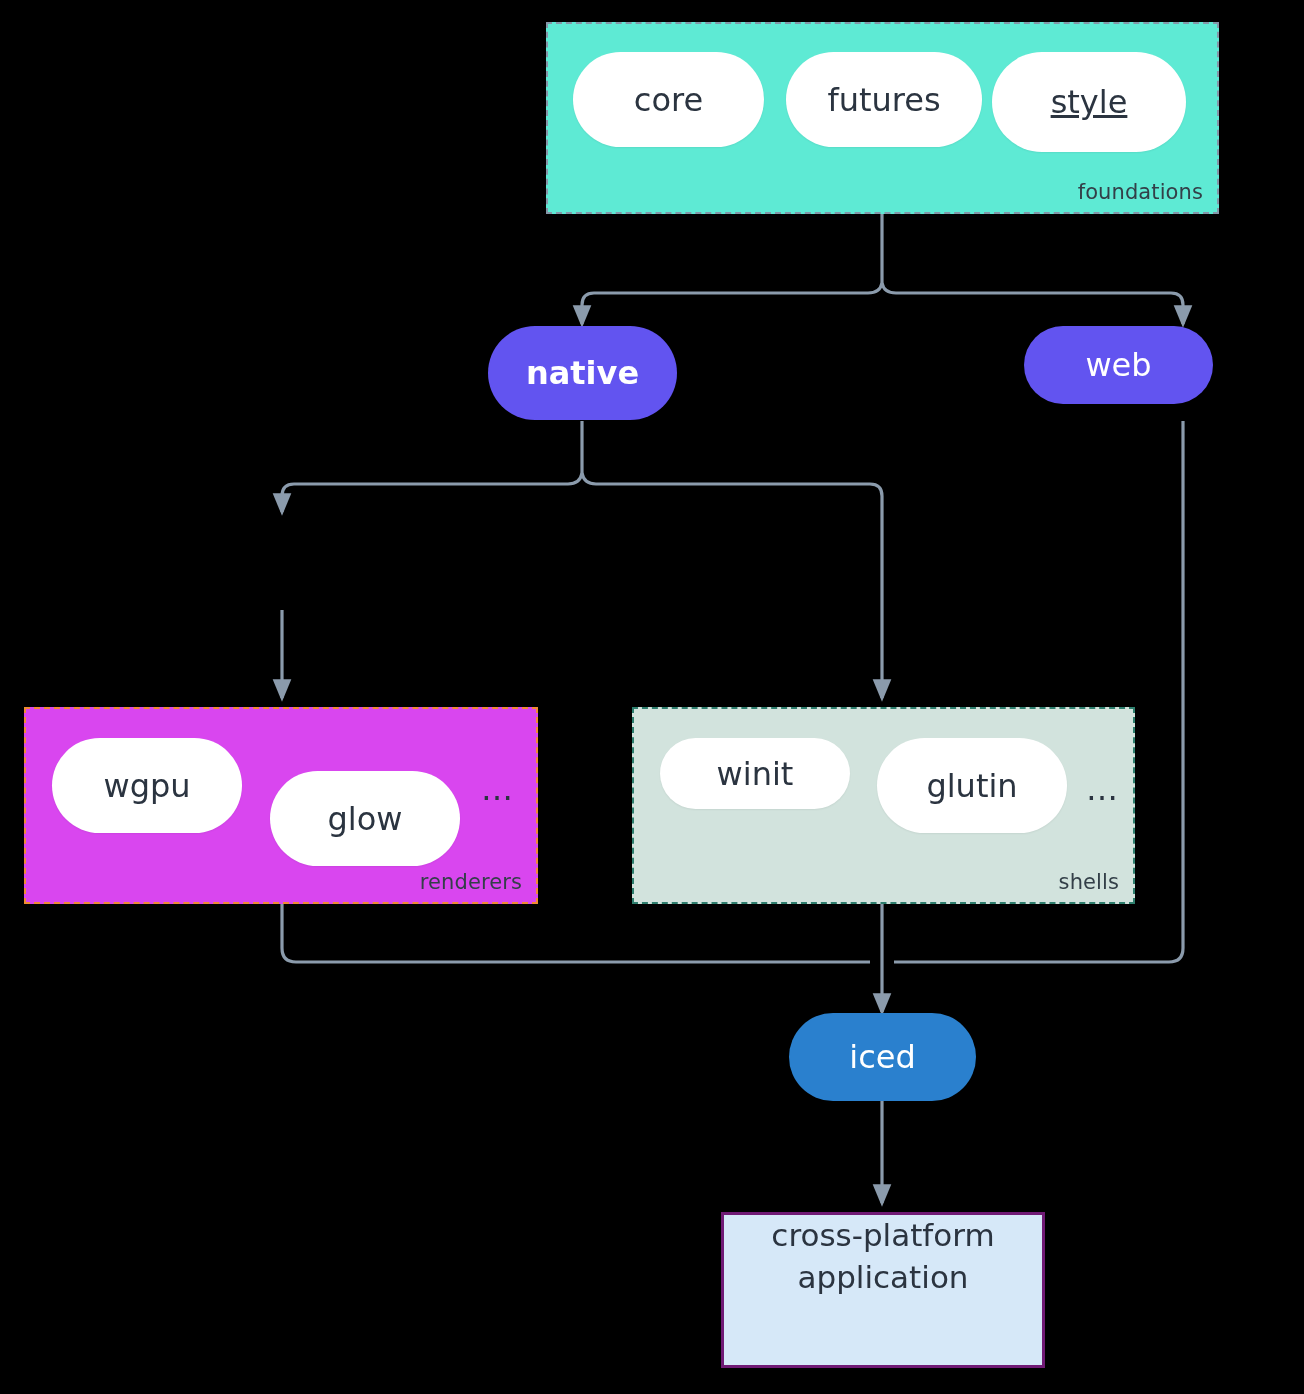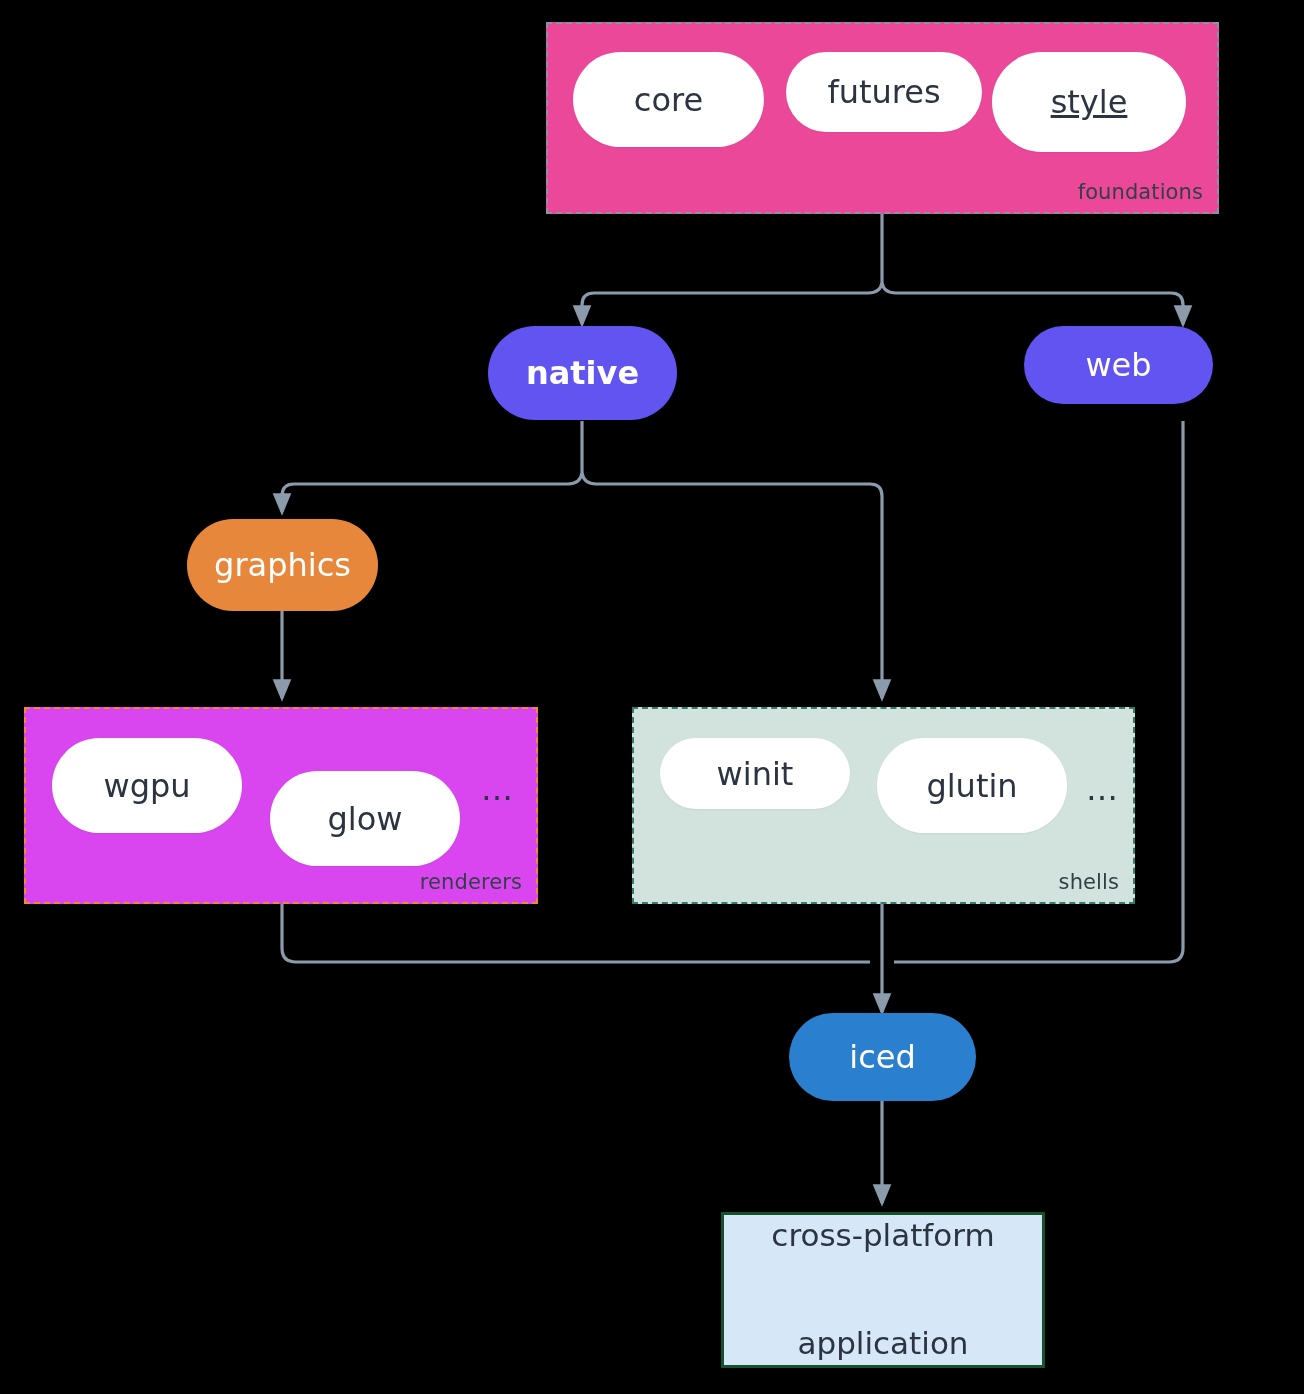--- a/index.html
+++ b/index.html
@@ -36,21 +36,21 @@
     position: absolute;
     right: 14px;
     bottom: 8px;
     font-size: 21px;
     color: #333f48;
     letter-spacing: .1px;
     white-space: nowrap;
   }
   .cluster-foundations {
     left: 546px;  top: 22px;   width: 673px;  height: 192px;
-    background: #ec4899;
+    background: #5eead4;
     border: 2px dashed #8496a8;
   }
   .cluster-renderers {
     left: 24px;   top: 707px;  width: 514px;  height: 197px;
     background: #d946ef;
     border: 2px dashed #f08b32;
   }
   .cluster-shells {
     left: 632px;  top: 707px;  width: 503px;  height: 197px;
     background: #d2e3dd;
@@ -91,25 +91,25 @@
   }
   .node-native, .node-web { background: #6254f0; }
   .node-graphics         { background: #e7873c; }
   .node-iced             { background: #2a80ce; }
 
   
   .rect-node {
     position: absolute;
     box-sizing: border-box;
     background: #d6e8f8;
-    border: 3px solid #14532d;
+    border: 3px solid #701a75;
     display: flex;
     flex-direction: column;
     align-items: center;
-    justify-content: space-between;
+    justify-content: flex-start;
     font-size: 31px;
     color: #2b3440;
     line-height: 1.35;
     text-align: center;
   }
 </style>
 </head>
 <body>
 
 <div id="canvas">
@@ -145,40 +145,37 @@
       <path d="M 882,962 L 882,1012" marker-end="url(#arrow)"></path>
 
       <path d="M 882,1100 L 882,1203" marker-end="url(#arrow)"></path>
     </g>
   </svg>
 
   <div class="cluster cluster-foundations">
     <div class="leaf" style="left:25px; top:28px; width:191px; height:95px;">
       <span>core</span>
     </div>
-    <div class="leaf" style="left:238px; top:28px; width:196px; height:80px;">
+    <div class="leaf" style="left:238px; top:28px; width:196px; height:95px;">
       <span>futures</span>
     </div>
     <div class="leaf" style="left:444px; top:28px; width:194px; height:100px;text-decoration:underline;">
       <span>style</span>
     </div>
     <div class="cluster-label">foundations</div>
   </div>
 
   <div class="node node-native" style="left:488px; top:326px; width:189px; height:94px;font-weight:bold;">
     <span>native</span>
   </div>
 
   <div class="node node-web" style="left:1024px; top:326px; width:189px; height:78px;">
     <span>web</span>
   </div>
 
-  <div class="node node-graphics" style="left:187px; top:519px; width:191px; height:92px;">
-    <span>graphics</span>
-  </div>
 
   <div class="cluster cluster-renderers">
     <div class="leaf" style="left:26px; top:29px; width:190px; height:95px;">
       <span>wgpu</span>
     </div>
     <div class="leaf" style="left:244px; top:29px; width:190px; height:95px;margin-top:33px;">
       <span>glow</span>
     </div>
     <div class="ellipsis" style="left:455px; top:64px;">
       <span>…</span>

